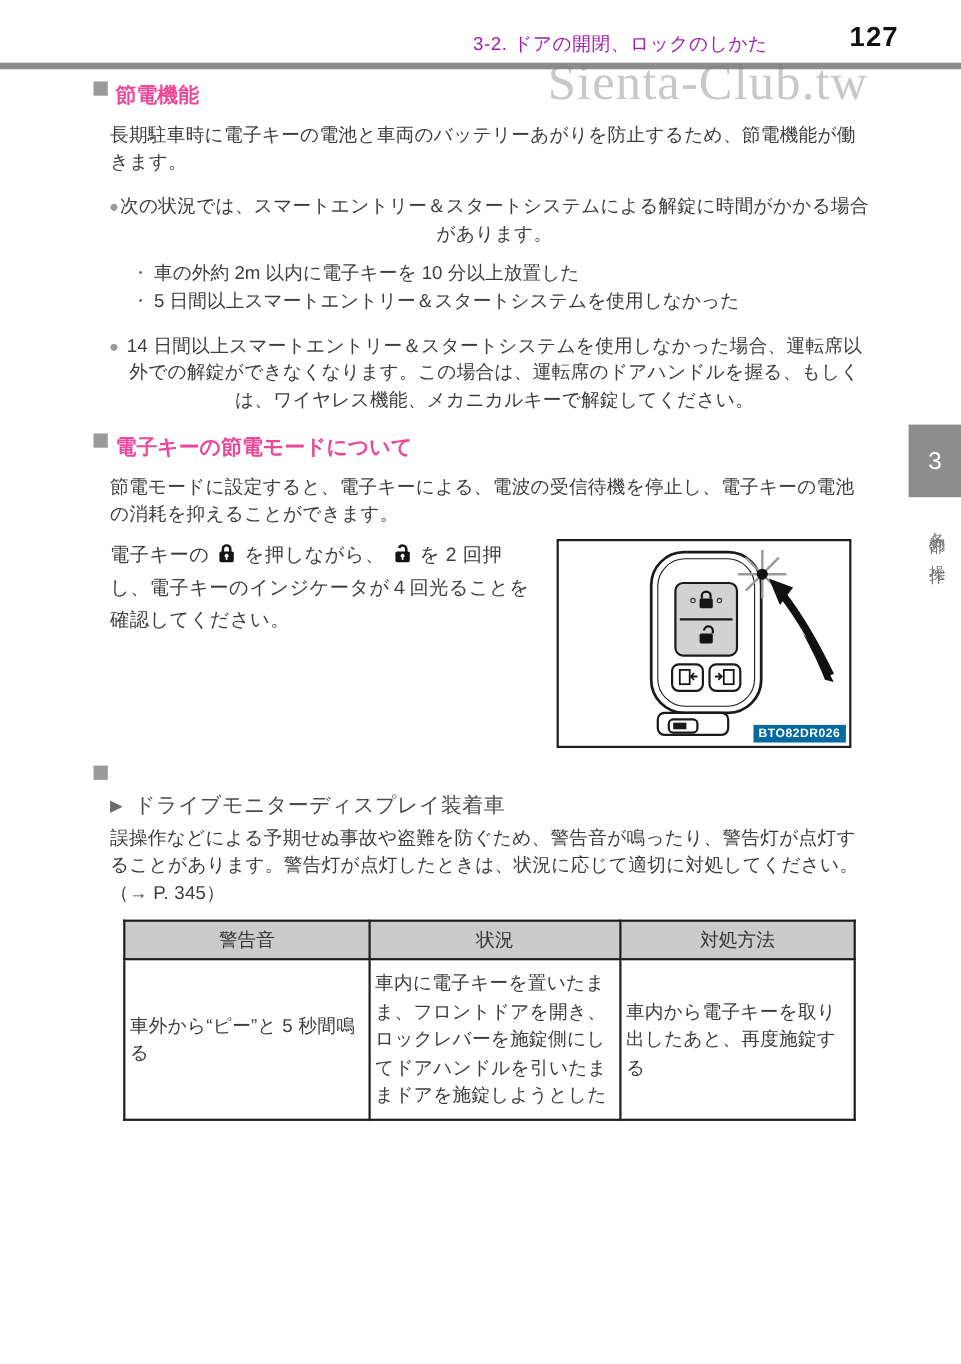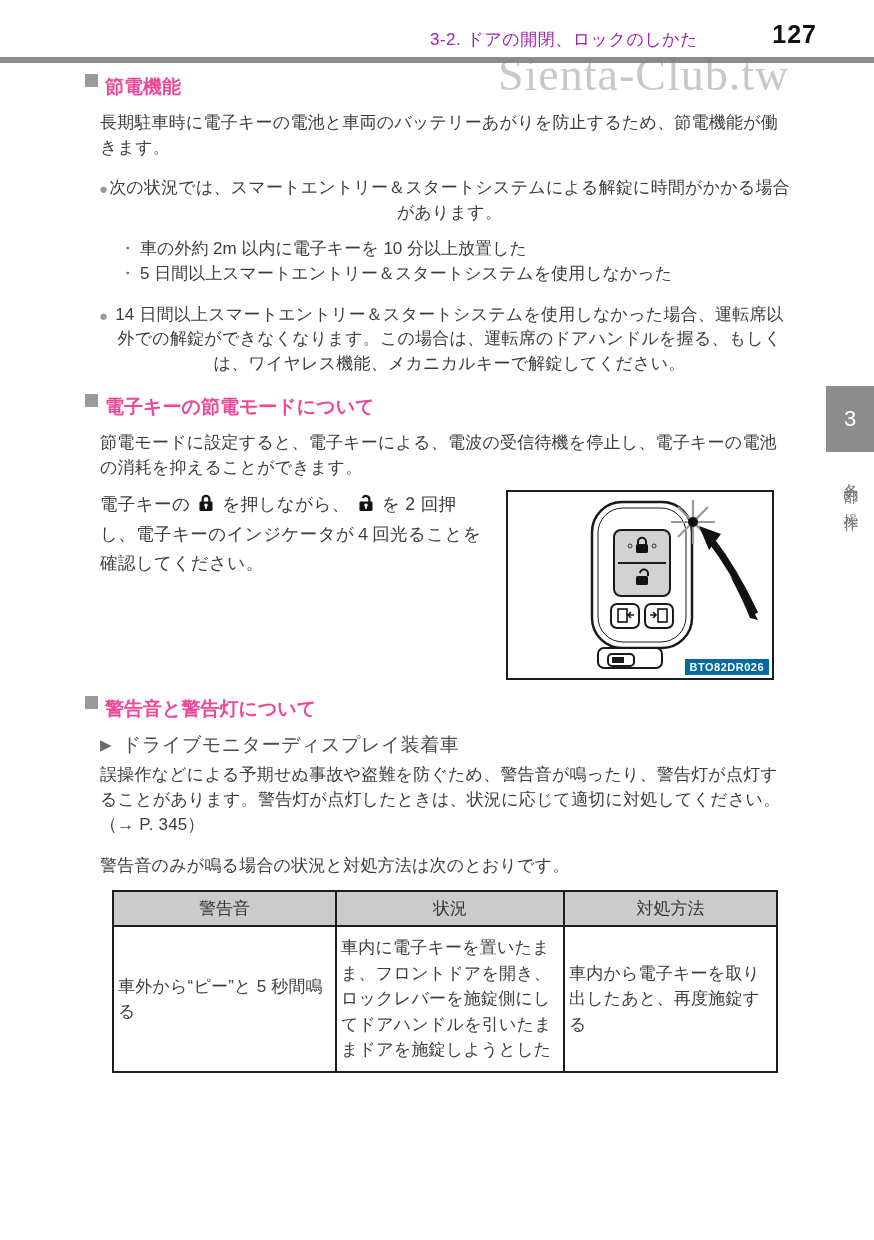--- a/index.html
+++ b/index.html
@@ -202,30 +202,28 @@
         <path d="M247 122 Q226 78 203 48" fill="none" stroke="#111" stroke-width="7"></path>
         <path d="M250 128 Q236 100 222 84 Q234 106 242 126 Z" fill="#111"></path>
         <polygon points="191,34 213,42 201,58" fill="#111"></polygon>
       </svg>
       <div class="figure-code">BTO82DR026</div>
     </div>
   </div>
 
   <div class="sec-heading mt-md">
     <span class="sec-square"></span>
-    <span>警告音と警告灯について</span>
   </div>
 
   <div class="sub-heading mt-sm">
     <span class="tri">▶</span>
     <span>ドライブモニターディスプレイ装着車</span>
   </div>
 
   <p class="body" style="margin-top:4px;">誤操作などによる予期せぬ事故や盗難を防ぐため、警告音が鳴ったり、警告灯が点灯することがあります。警告灯が点灯したときは、状況に応じて適切に対処してください。（→ P. 345）</p>
-  <p class="body mt-md">警告音のみが鳴る場合の状況と対処方法は次のとおりです。</p>
 
   <table class="warn">
     <colgroup>
       <col class="col-sound">
         <col class="col-situation">
         <col class="col-action">
     </colgroup>
     <thead>
       <tr>
         <th>警告音</th>

